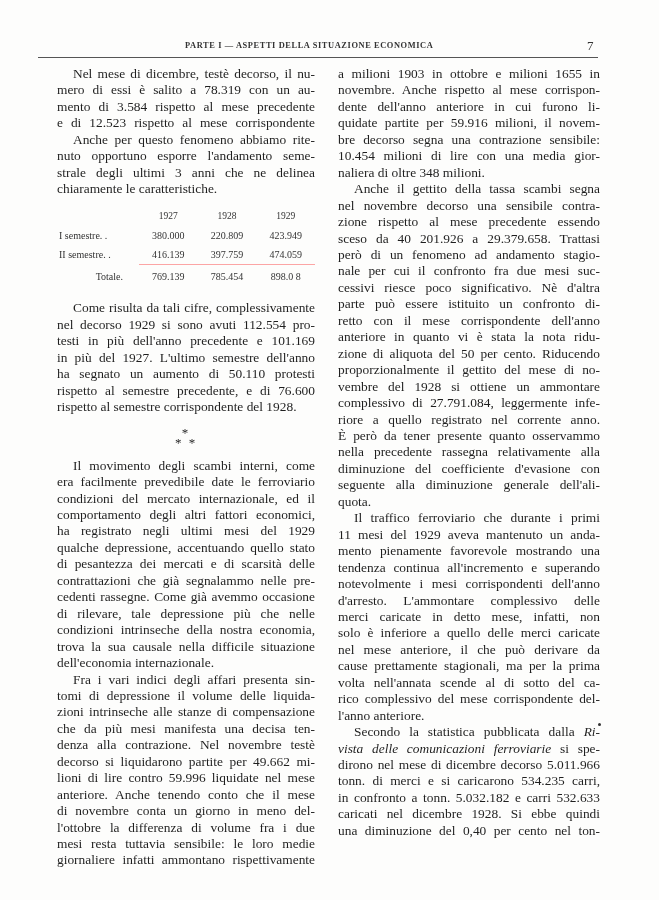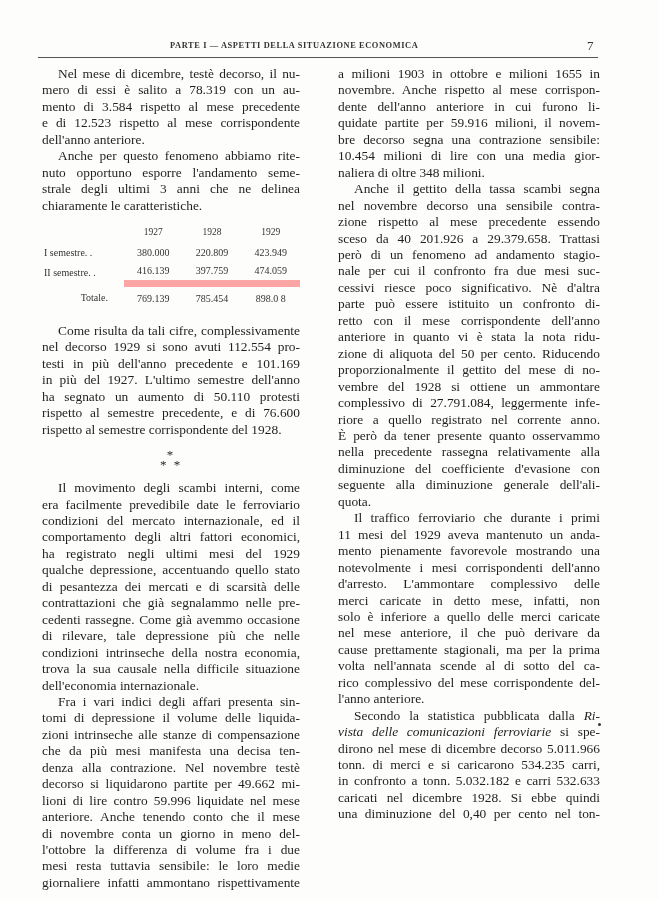--- a/index.html
+++ b/index.html
@@ -4,38 +4,38 @@
 <style>
   html, body { margin: 0; padding: 0; }
   body {
     width: 659px; height: 900px; background: #fdfdfc; position: relative; overflow: hidden;
     font-family: "Liberation Serif", "DejaVu Serif", serif; color: #1f1f1f;
   }
   .running-head {
     position: absolute; top: 41px; left: 0; width: 659px; height: 14px;
     font-size: 8.4px; letter-spacing: 0.6px; font-weight: bold; color: #333;
   }
-  .running-head .title { position: absolute; left: 170px; top: 0; }
+  .running-head .title { position: absolute; left: 185px; top: 0; }
   .running-head .pageno { position: absolute; left: 587px; top: -3px; font-size: 13px; font-weight: normal; }
   .head-rule { position: absolute; top: 57px; left: 38px; width: 560px; border-top: 1px solid #555; }
 
   .col { position: absolute; top: 66px; font-size: 13.4px; line-height: 16.45px; text-align: justify; }
-  .col.left { left: 42px; width: 258px; }
+  .col.left { left: 57px; width: 258px; }
   .col.right { left: 338px; width: 262px; }
   .col p { margin: 0; text-indent: 0; }
   .col .line { display: block; text-align: justify; text-align-last: justify; white-space: nowrap; }
   .col .line.last { text-align-last: left; }
   .col .line.l-ind { padding-left: 16px; }
 
   .stat-table { margin: 10px 0 14px 0; width: 258px; font-size: 10px; color: #333; border-collapse: collapse; }
   .stat-table th { font-weight: normal; text-align: center; padding: 0 0 3px 0; font-size: 9.5px; margin-top: 39px; }
   .stat-table td { padding: 1px 0; text-align: center; }
   .stat-table td.rowlabel { text-align: left; padding-left: 2px; white-space: nowrap; }
   .stat-table tr.total td { padding-top: 4px; }
-  .stat-table tr.total td.num { border-top: 7px solid #fca5a5; }
+  .stat-table tr.total td.num { border-top: 1px solid #fca5a5; }
   .stat-table td.totlabel { text-align: right; padding-right: 16px; }
   .stars { text-align: center; font-size: 13px; margin: 12px 0 10px 0; letter-spacing: 2px; line-height: 10px; }
   .stars .top { display: block; }
   em { font-style: italic; }
   .dot-mark { position: absolute; left: 598px; top: 723px; width: 3px; height: 3px; background: #333; border-radius: 50%; }
 </style>
 </head>
 <body>
 
 <div class="running-head">
@@ -43,21 +43,20 @@
   <span class="pageno">7</span>
 </div>
 <div class="head-rule"></div>
 
 <div class="col left">
   <p>
     <span class="line l-ind">Nel mese di dicembre, testè decorso, il nu-</span>
     <span class="line">mero di  essi è salito a 78.319  con un au-</span>
     <span class="line">mento di 3.584 rispetto al mese precedente</span>
     <span class="line">e di 12.523 rispetto al mese corrispondente</span>
-    <span class="line last">dell'anno anteriore.</span>
   </p>
   <p>
     <span class="line l-ind">Anche per questo fenomeno abbiamo rite-</span>
     <span class="line">nuto opportuno  esporre  l'andamento seme-</span>
     <span class="line">strale degli ultimi  3 anni  che  ne delinea</span>
     <span class="line last">chiaramente le caratteristiche.</span>
   </p>
 
   <table class="stat-table">
     <thead>
@@ -165,20 +164,21 @@
     <span class="line">È però da tener presente quanto osservammo</span>
     <span class="line">nella precedente rassegna relativamente alla</span>
     <span class="line">diminuzione del  coefficiente  d'evasione  con</span>
     <span class="line">seguente alla  diminuzione generale dell'ali-</span>
     <span class="line last">quota.</span>
   </p>
   <p>
     <span class="line l-ind">Il traffico ferroviario che durante  i primi</span>
     <span class="line">11 mesi del 1929 aveva mantenuto un anda-</span>
     <span class="line">mento pienamente favorevole mostrando una</span>
+    <span class="line">tendenza continua all'incremento e superando</span>
     <span class="line">notevolmente i mesi corrispondenti dell'anno</span>
     <span class="line">d'arresto.  L'ammontare  complessivo  delle</span>
     <span class="line">merci caricate in  detto  mese, infatti,  non</span>
     <span class="line">solo è inferiore a quello delle merci caricate</span>
     <span class="line">nel mese anteriore, il che può  derivare  da</span>
     <span class="line">cause prettamente stagionali, ma per la prima</span>
     <span class="line">volta nell'annata scende al di sotto del  ca-</span>
     <span class="line">rico complessivo del mese corrispondente del-</span>
     <span class="line last">l'anno anteriore.</span>
   </p>

